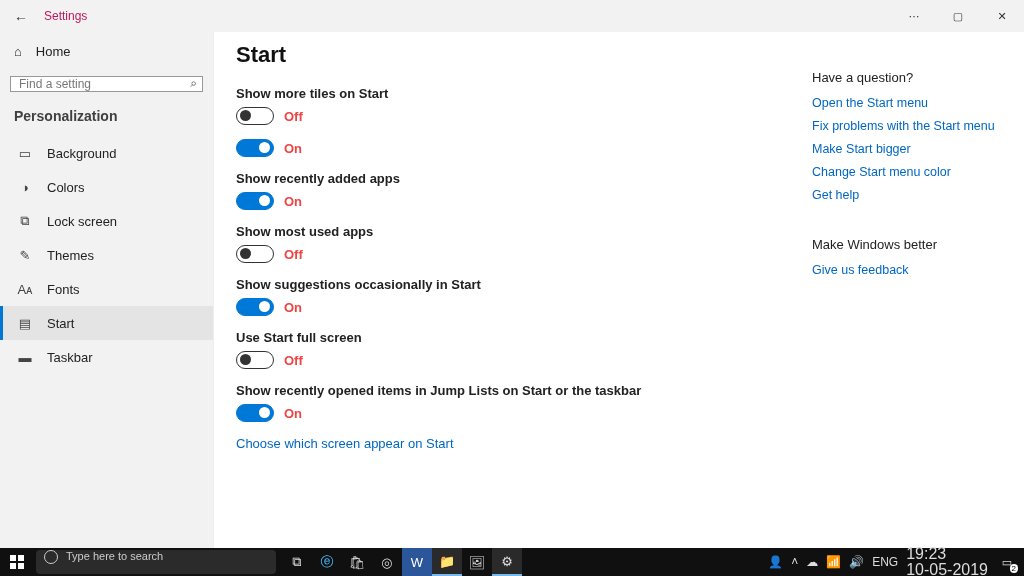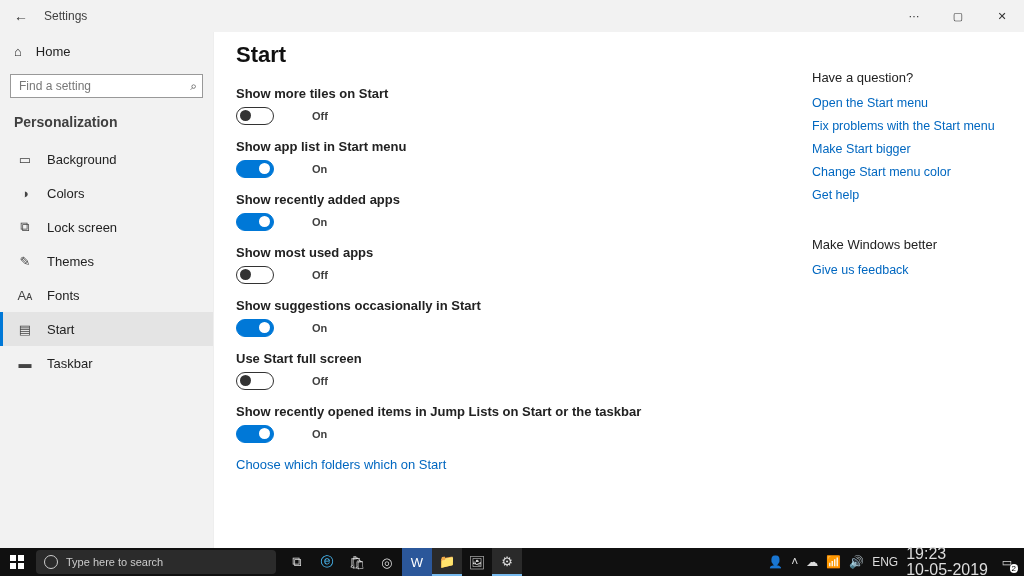--- a/index.html
+++ b/index.html
@@ -2,59 +2,59 @@
 <html><head>
 <meta charset="utf-8">
 <style>
 * { margin: 0; padding: 0; box-sizing: border-box; font-family: "Segoe UI", sans-serif; }
 html, body { width: 1024px; height: 576px; overflow: hidden; background: #fff; }
 
 .window { width: 1024px; height: 548px; display: flex; flex-direction: column; background: #fff; position: relative; }
 
 .titlebar { height: 32px; display: flex; align-items: center; padding-left: 12px; background: #f2f2f2; }
 .titlebar .back { width: 18px; text-align: center; font-size: 14px; color: #333; cursor: pointer; }
-.titlebar .title { font-size: 12px; margin-left: 14px; color: #404040; text-align: center; }
+.titlebar .title { font-size: 12px; margin-left: 14px; color: #be185d; text-align: center; }
 .titlebar .winbtns { margin-left: auto; display: flex; }
 .titlebar .winbtns div { width: 44px; height: 32px; display: flex; align-items: center; justify-content: center; font-size: 11px; color: #333; cursor: pointer; }
 
 .body { flex: 1; display: flex; min-height: 0; }
 
 .sidebar { width: 214px; background: #f2f2f2; display: flex; flex-direction: column; padding-top: 2px; border-right: 1px solid #eee; }
 .home-row { display: flex; align-items: center; height: 34px; padding-left: 14px; font-size: 13px; color: #222; cursor: pointer; gap: 14px; }
 .search-wrap { margin: 6px 10px 10px 10px; position: relative; }
-.search { width: 100%; height: 24px; border: 1px solid #999; background: #fff; padding: 0 26px 0 8px; font-size: 12px; color: #555; }
+.search { width: 100%; height: 16px; border: 1px solid #999; background: #fff; padding: 0 26px 0 8px; font-size: 12px; color: #555; }
 .search::placeholder { color: #777; }
 .search-icon { position: absolute; right: 6px; top: 50%; transform: translateY(-50%); font-size: 12px; color: #555; pointer-events: none; }
 .section-title { font-size: 14px; font-weight: 600; padding: 6px 14px 12px 14px; color: #404040; }
 .nav-item { display: flex; align-items: center; height: 34px; padding-left: 14px; font-size: 13px; color: #222; cursor: pointer; gap: 14px; border-left: 3px solid transparent; }
 .nav-item .ico { width: 16px; text-align: center; font-size: 13px; color: #444; }
 .nav-item.active { background: #e4e4e4; border-left: 3px solid #0078d7; }
 
 .main { flex: 1; display: flex; padding: 10px 22px 0 22px; min-width: 0; }
 .content { flex: 1; max-width: 560px; }
 .content h1 { font-size: 22px; font-weight: 600; margin-bottom: 18px; color: #111; }
 .setting { margin-bottom: 14px; font-weight: bold; }
 .setting .label { font-size: 13px; color: #222; margin-bottom: 6px; }
 .toggle-row { display: flex; align-items: center; gap: 10px; }
 .toggle { width: 38px; height: 18px; border-radius: 10px; position: relative; cursor: pointer; }
 .toggle.off { border: 1.5px solid #333; background: #fff; }
 .toggle.off::after { content: ""; position: absolute; left: 3px; top: 2px; width: 11px; height: 11px; background: #333; border-radius: 50%; }
 .toggle.on { background: #0078d7; border: 1.5px solid #0078d7; }
 .toggle.on::after { content: ""; position: absolute; right: 3px; top: 2px; width: 11px; height: 11px; background: #fff; border-radius: 50%; }
-.toggle-state { font-size: 11px; color: #404040; margin-left: 28px; }
+.toggle-state { font-size: 13px; color: #ef4444; }
 .link { color: #0067c0; font-size: 13px; cursor: pointer; display: block; margin-top: 4px; }
 
 .rightcol { width: 190px; margin-left: auto; padding-top: 28px; }
 .rightcol .rheading { font-size: 13px; color: #222; margin-bottom: 10px; }
 .rightcol .rlink { color: #0067c0; font-size: 12.5px; cursor: pointer; display: block; margin-bottom: 6px; line-height: 1.35; }
 .rightcol .spacer { height: 28px; }
 
 .taskbar { position: absolute; left: 0; right: 0; bottom: 0; height: 28px; background: #101010; display: flex; align-items: center; color: #fff; font-size: 11px; }
 .taskbar .start-btn { width: 34px; height: 28px; display: flex; align-items: center; justify-content: center; cursor: pointer; }
-.taskbar .search-box { display: flex; align-items: center; background: #2b2b2b; height: 24px; width: 240px; padding: 0 8px; margin-left: 2px; gap: 8px; color: #ccc; cursor: text; border-radius: 4px; }
+.taskbar .search-box { display: flex; align-items: flex-start; background: #2b2b2b; height: 24px; width: 240px; padding: 0 8px; margin-left: 2px; gap: 8px; color: #ccc; cursor: text; border-radius: 4px; }
 .taskbar .search-box .circ { width: 14px; height: 14px; border: 1.5px solid #ccc; border-radius: 50%; }
 .taskbar .tbicons { display: flex; margin-left: 6px; }
 .taskbar .tbicons div { width: 30px; height: 28px; display: flex; align-items: center; justify-content: center; color: #ddd; cursor: pointer; font-size: 13px; }
 .taskbar .tbicons div.active { border-bottom: 2px solid #76b9ed; background: #2a2a2a; }
 .taskbar .tray { margin-left: auto; display: flex; align-items: center; gap: 8px; padding-right: 6px; color: #ddd; }
 .taskbar .tray .clock { text-align: left; line-height: 1; font-size: 16px; cursor: pointer; }
 .taskbar .tray .notif { width: 22px; height: 22px; display: flex; align-items: center; justify-content: center; position: relative; cursor: pointer; }
 .taskbar .tray .notif .badge { position: absolute; bottom: 0; right: 0; background: #fff; color: #000; font-size: 8px; border-radius: 6px; padding: 0 2px; }
 .taskbar .tray span.ic { cursor: pointer; font-size: 12px; }
 
@@ -121,21 +121,20 @@
         <h1>Start</h1>
         <div id="settings-list">
             <div class="setting">
               <div class="label">Show more tiles on Start</div>
               <div class="toggle-row">
                 <div class="toggle off"></div>
                 <span class="toggle-state">Off</span>
               </div>
             </div>
             <div class="setting">
-              <div class="label">Show app list in Start menu</div>
               <div class="toggle-row">
                 <div class="toggle on"></div>
                 <span class="toggle-state">On</span>
               </div>
             </div>
             <div class="setting">
               <div class="label">Show recently added apps</div>
               <div class="toggle-row">
                 <div class="toggle on"></div>
                 <span class="toggle-state">On</span>
@@ -163,21 +162,21 @@
               </div>
             </div>
             <div class="setting">
               <div class="label">Show recently opened items in Jump Lists on Start or the taskbar</div>
               <div class="toggle-row">
                 <div class="toggle on"></div>
                 <span class="toggle-state">On</span>
               </div>
             </div>
           </div>
-        <a class="link">Choose which folders which on Start</a>
+        <a class="link">Choose which screen appear on Start</a>
       </div>
 
       <div class="rightcol">
         <div class="rheading">Have a question?</div>
         <div id="qlinks">
             <a class="rlink">Open the Start menu</a>
             <a class="rlink">Fix problems with the Start menu</a>
             <a class="rlink">Make Start bigger</a>
             <a class="rlink">Change Start menu color</a>
             <a class="rlink">Get help</a>

